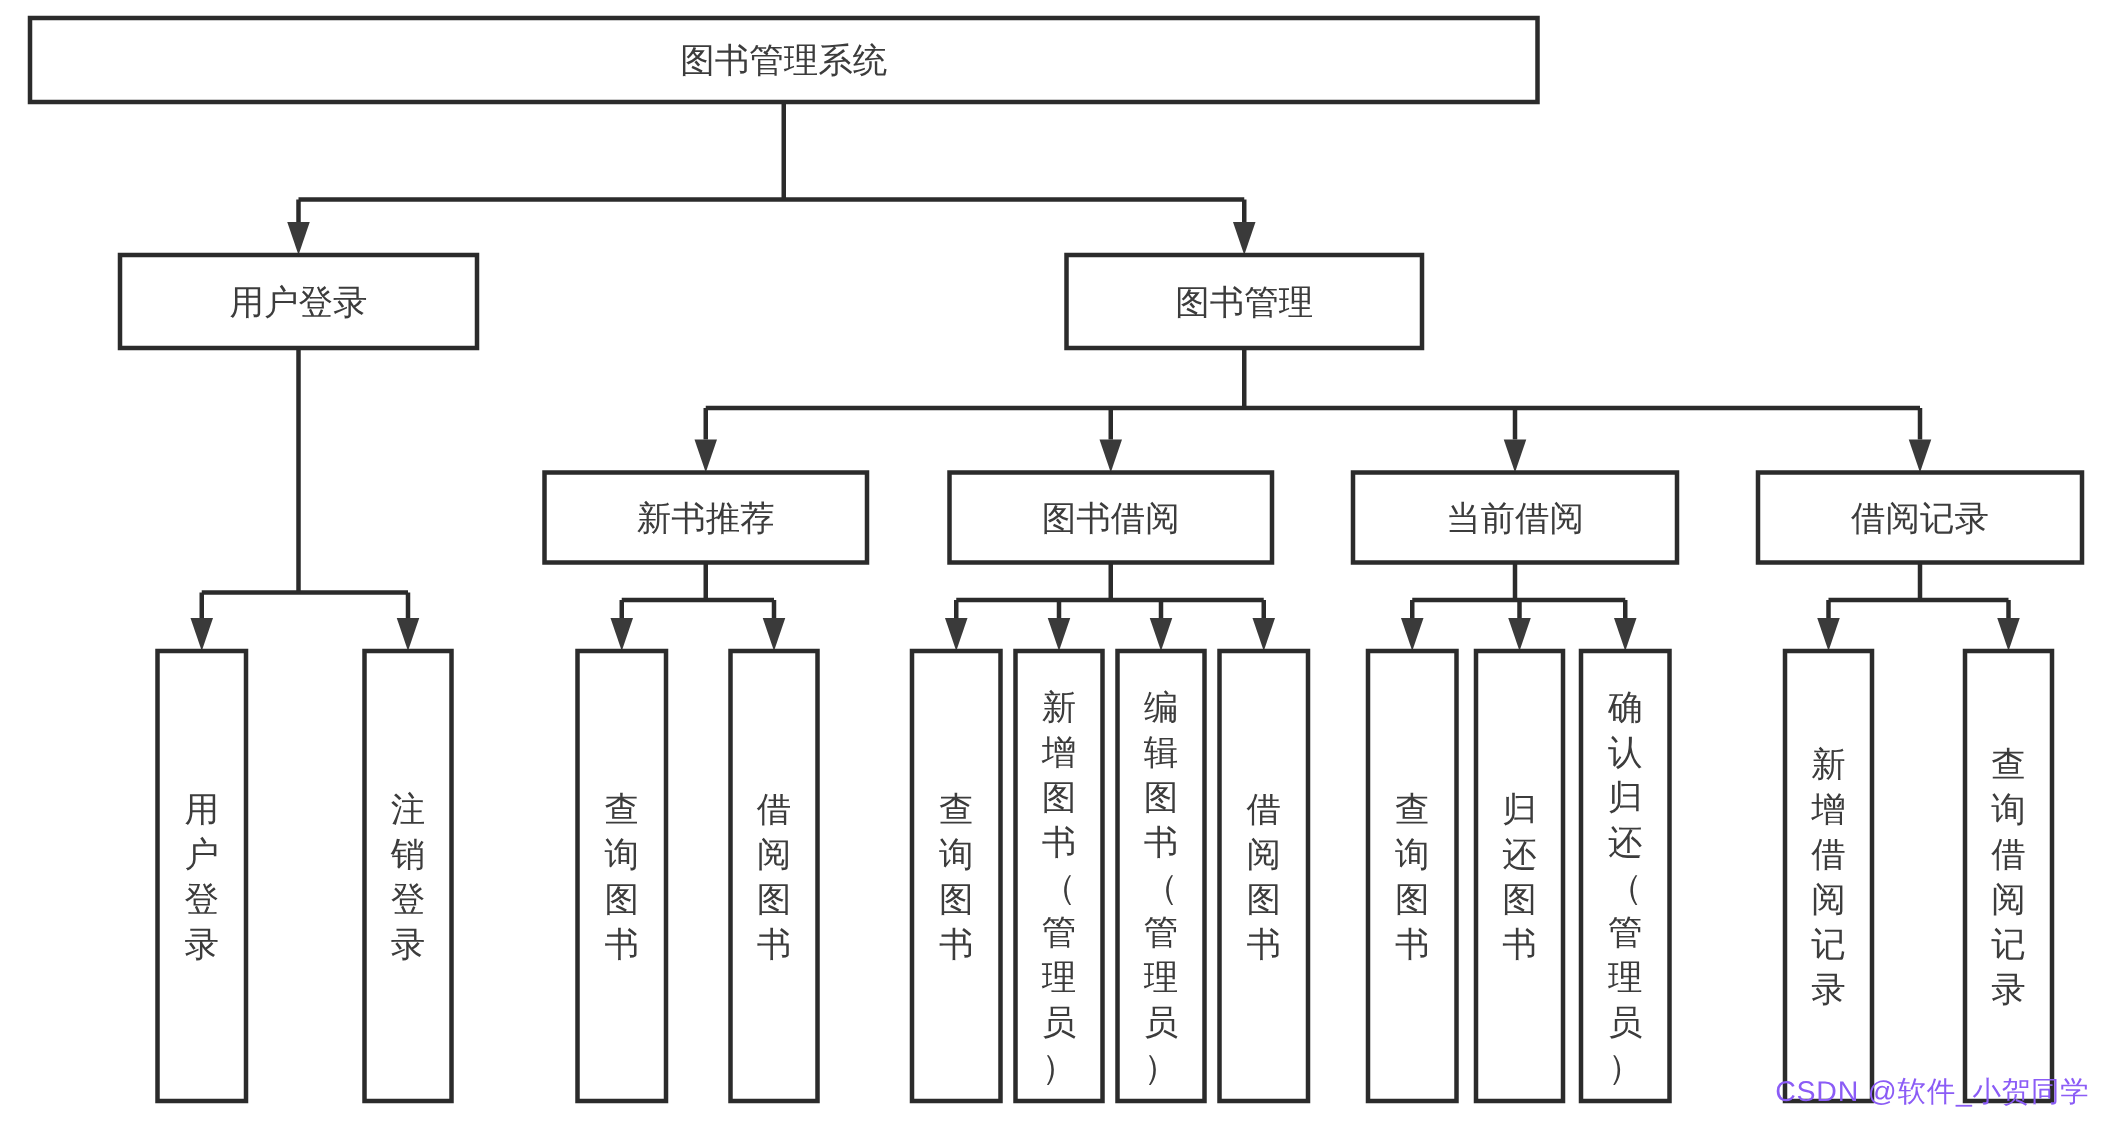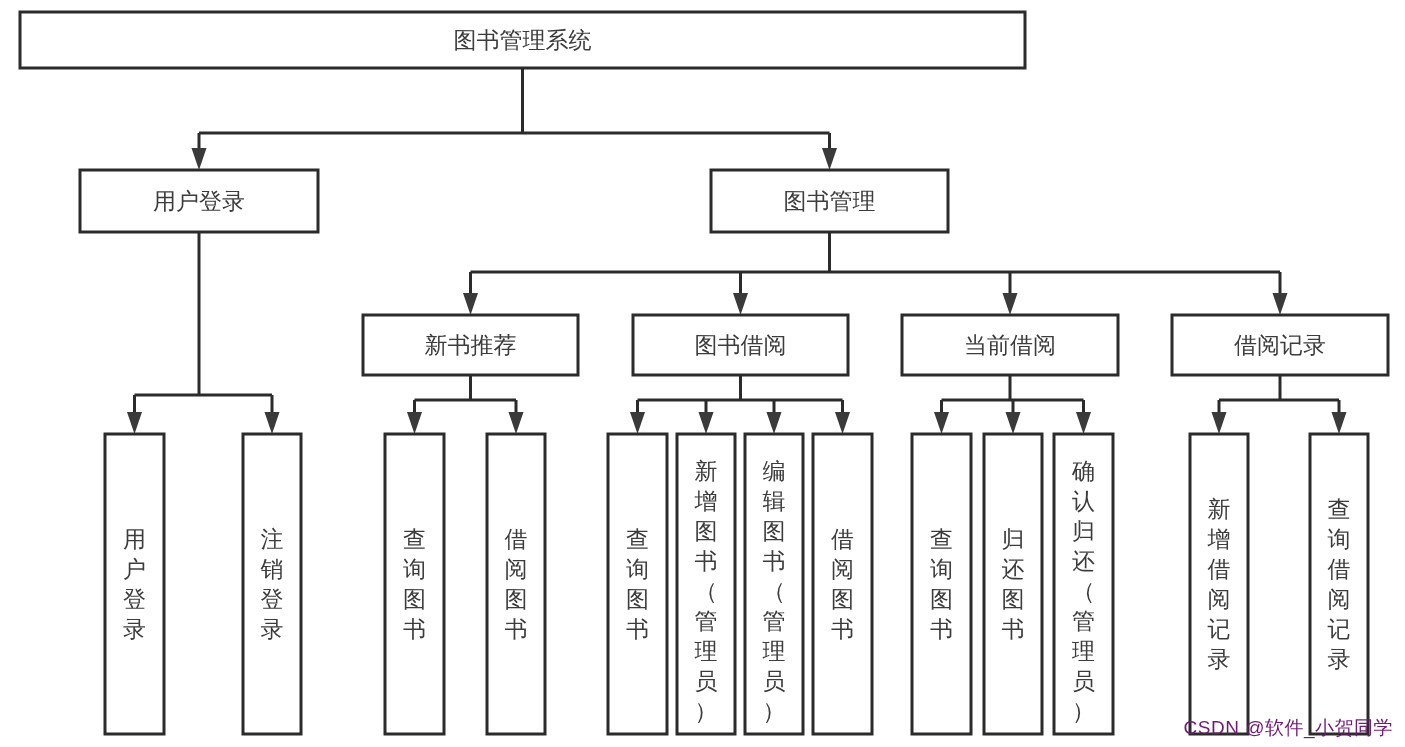--- a/index.html
+++ b/index.html
@@ -47,21 +47,21 @@
     fill: #3c3c3c;
     text-anchor: middle;
     dominant-baseline: central;
   }
   .watermark {
     position: absolute;
     right: 12px;
     bottom: 6px;
     font-family: "Liberation Sans", "DejaVu Sans", sans-serif;
     font-size: 19px;
-    color: #701a75;
+    color: #8b5cf6;
     letter-spacing: 0.5px;
     white-space: nowrap;
     user-select: none;
     pointer-events: none;
   }
 </style>
 </head>
 <body>
 
 <div id="diagram-root">

